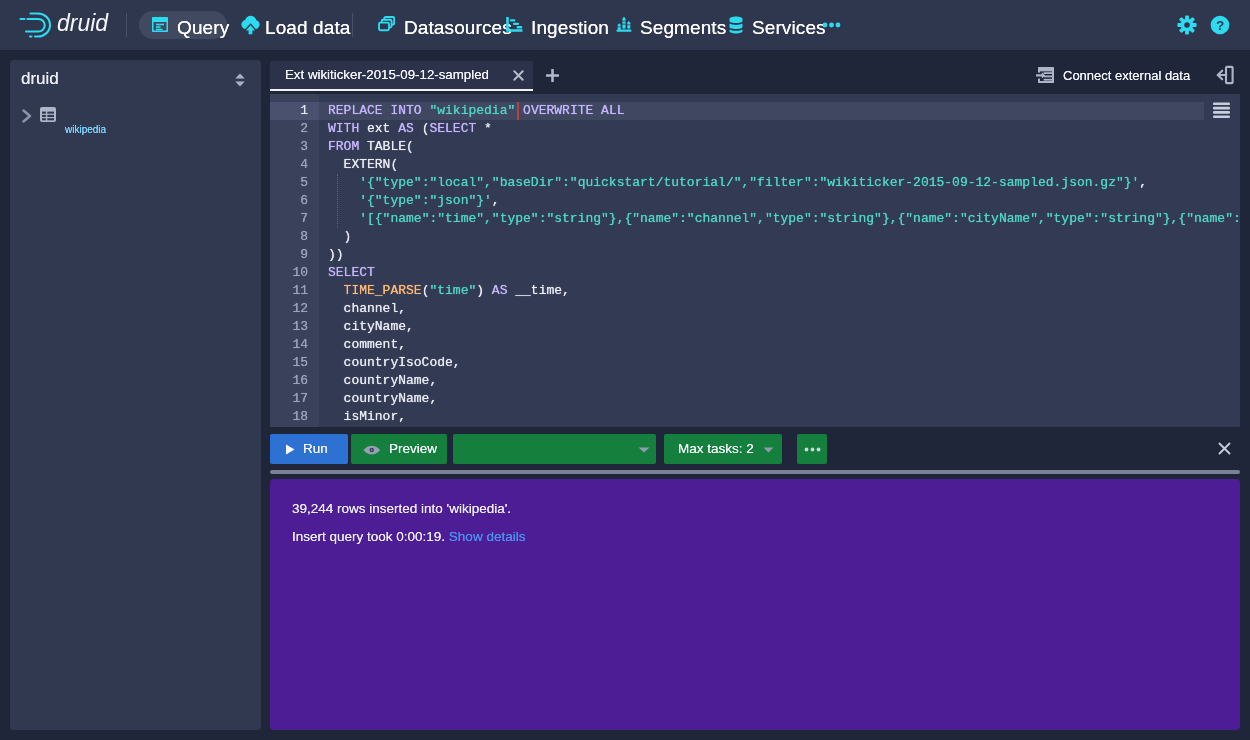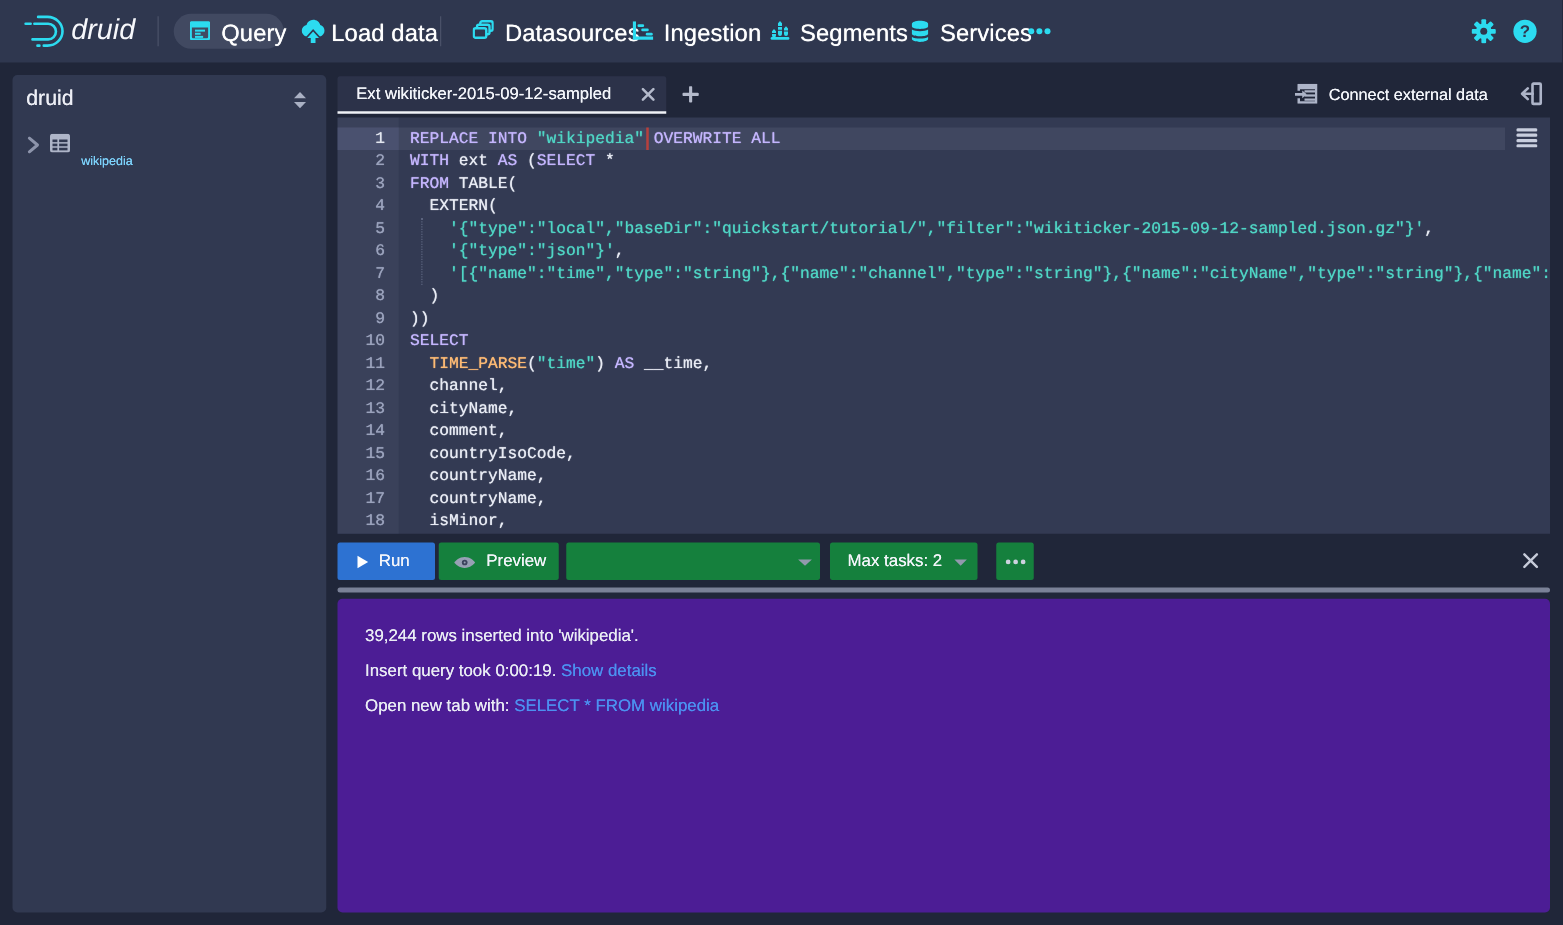--- a/index.html
+++ b/index.html
@@ -240,14 +240,13 @@
 </div>
 <svg class="abs" style="left:1218px;top:442px" width="13" height="13" viewBox="0 0 13 13">
   <path d="M1.5 1.5 L11.5 11.5 M11.5 1.5 L1.5 11.5" stroke="#c6cbd9" stroke-width="1.9" stroke-linecap="round"></path>
 </svg>
 
 <div class="abs" style="left:270px;top:469.5px;width:970px;height:4px;background:#7a8197;border-radius:2px"></div>
 
 <div id="output" class="abs">
   <div class="abs ts" style="left:22px;top:21.5px">39,244 rows inserted into 'wikipedia'.</div>
   <div class="abs ts" style="left:22px;top:49.5px">Insert query took 0:00:19. <span class="link">Show details</span></div>
-  <div class="abs ts" style="left:22px;top:77.5px">Open new tab with: <span class="link">SELECT * FROM wikipedia</span></div>
 </div>
 
 </body></html>

